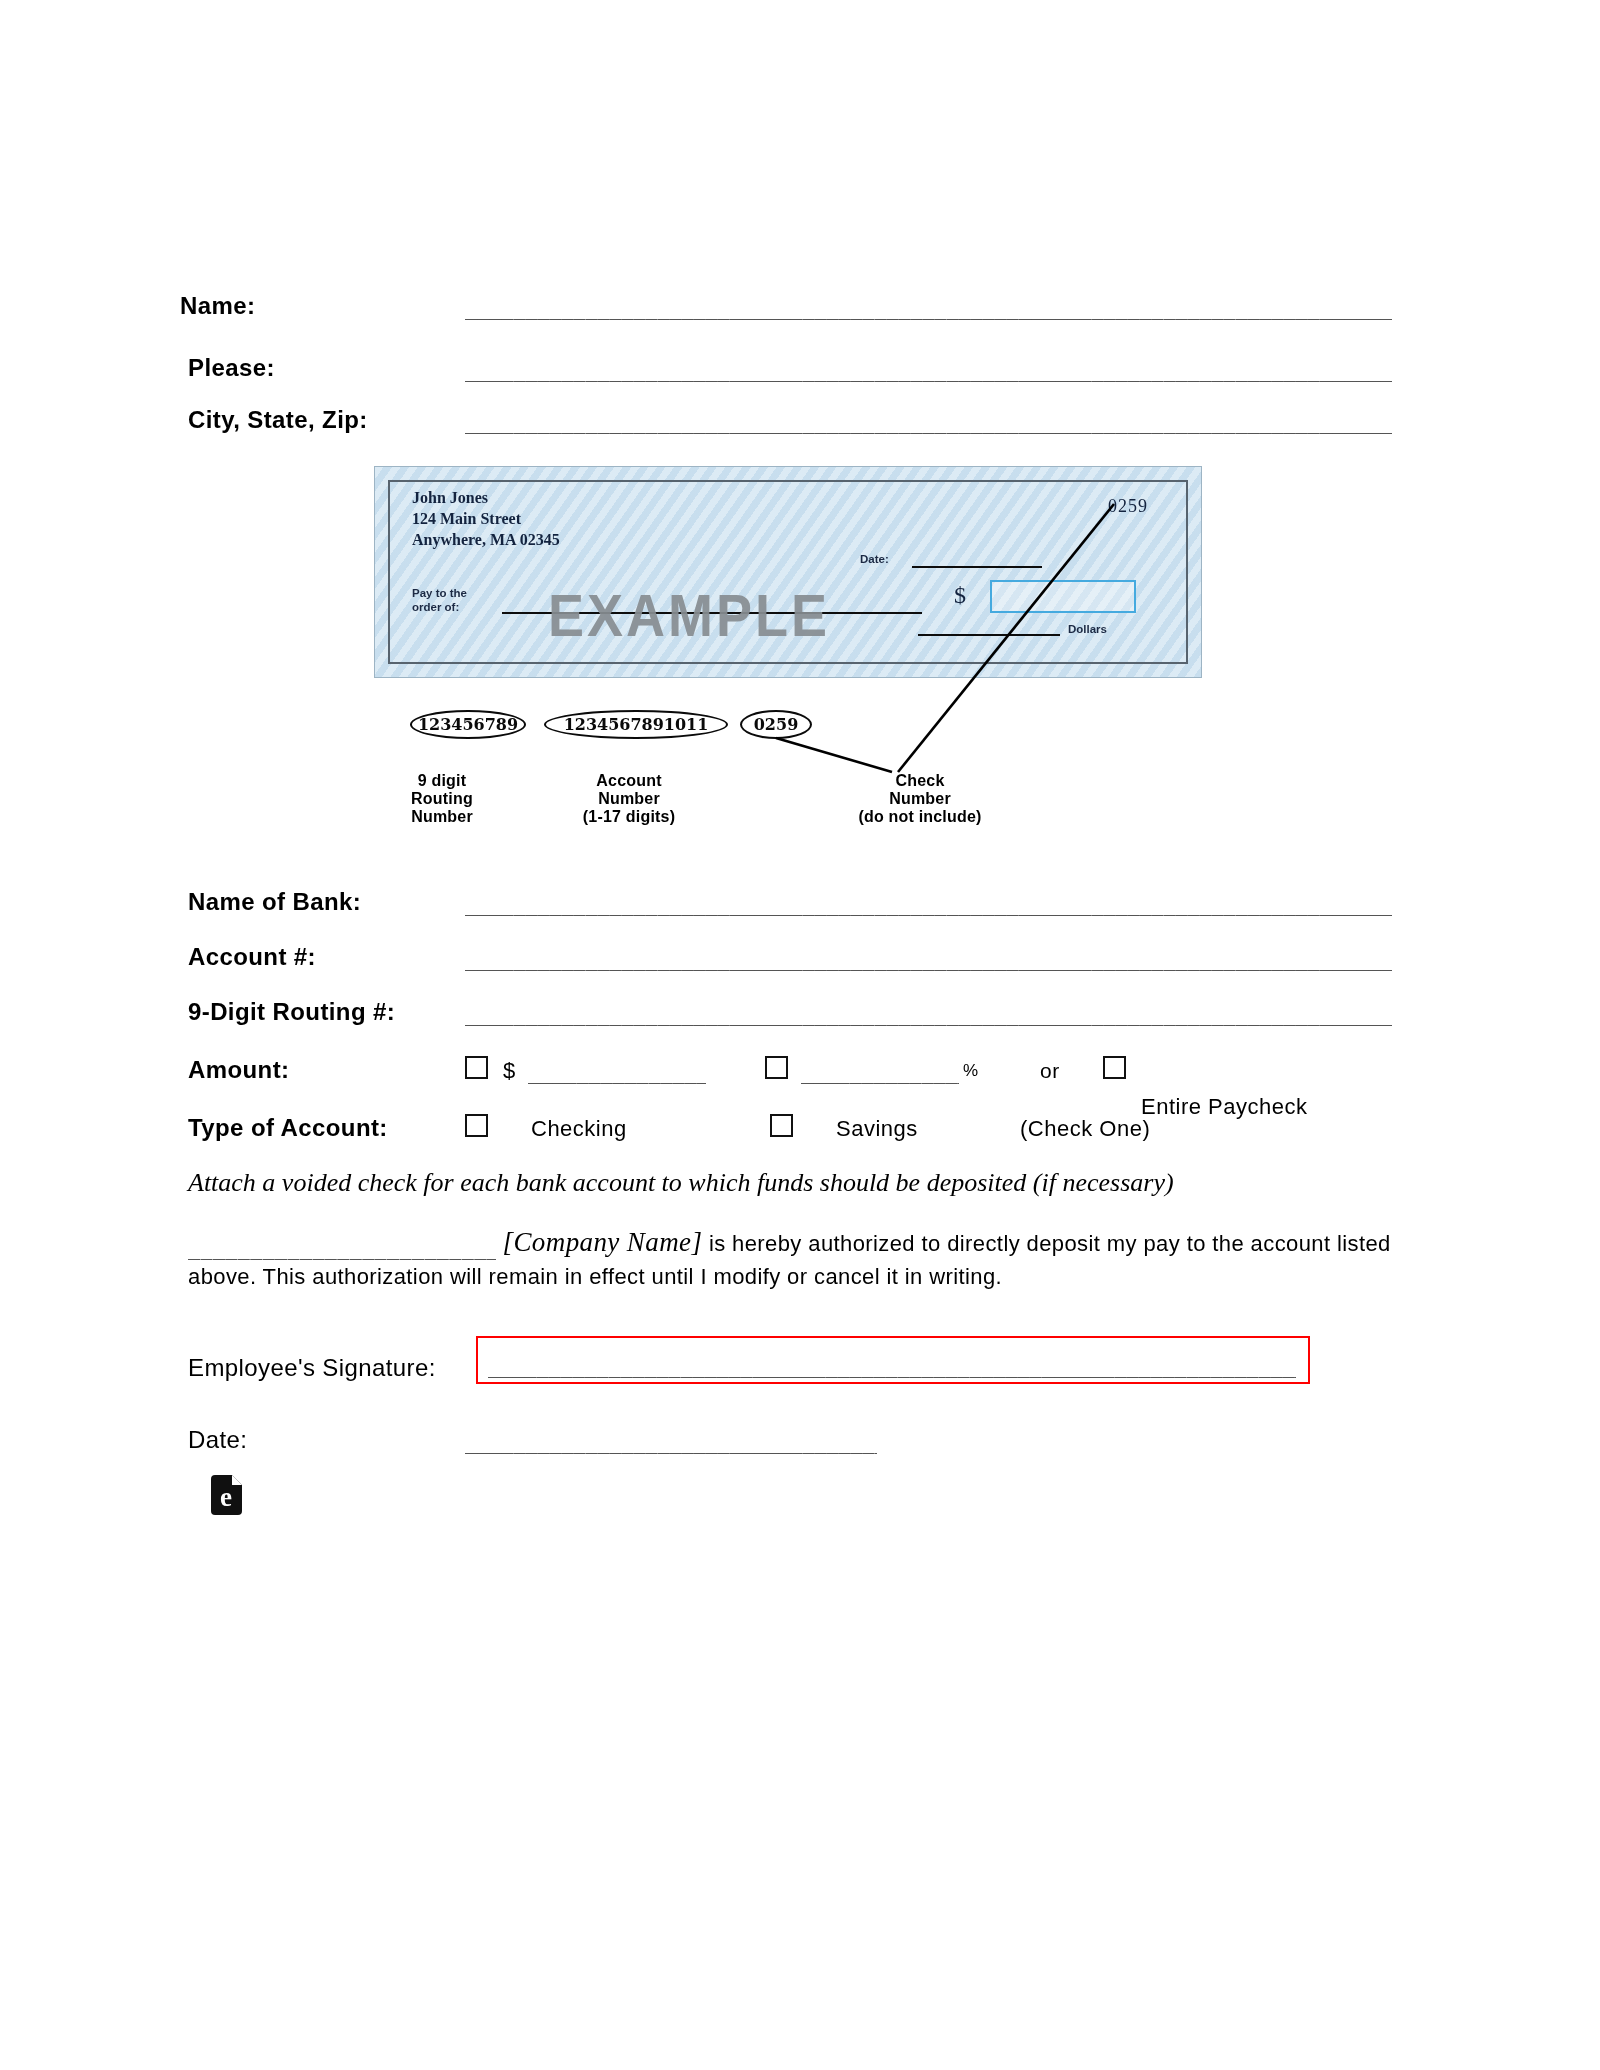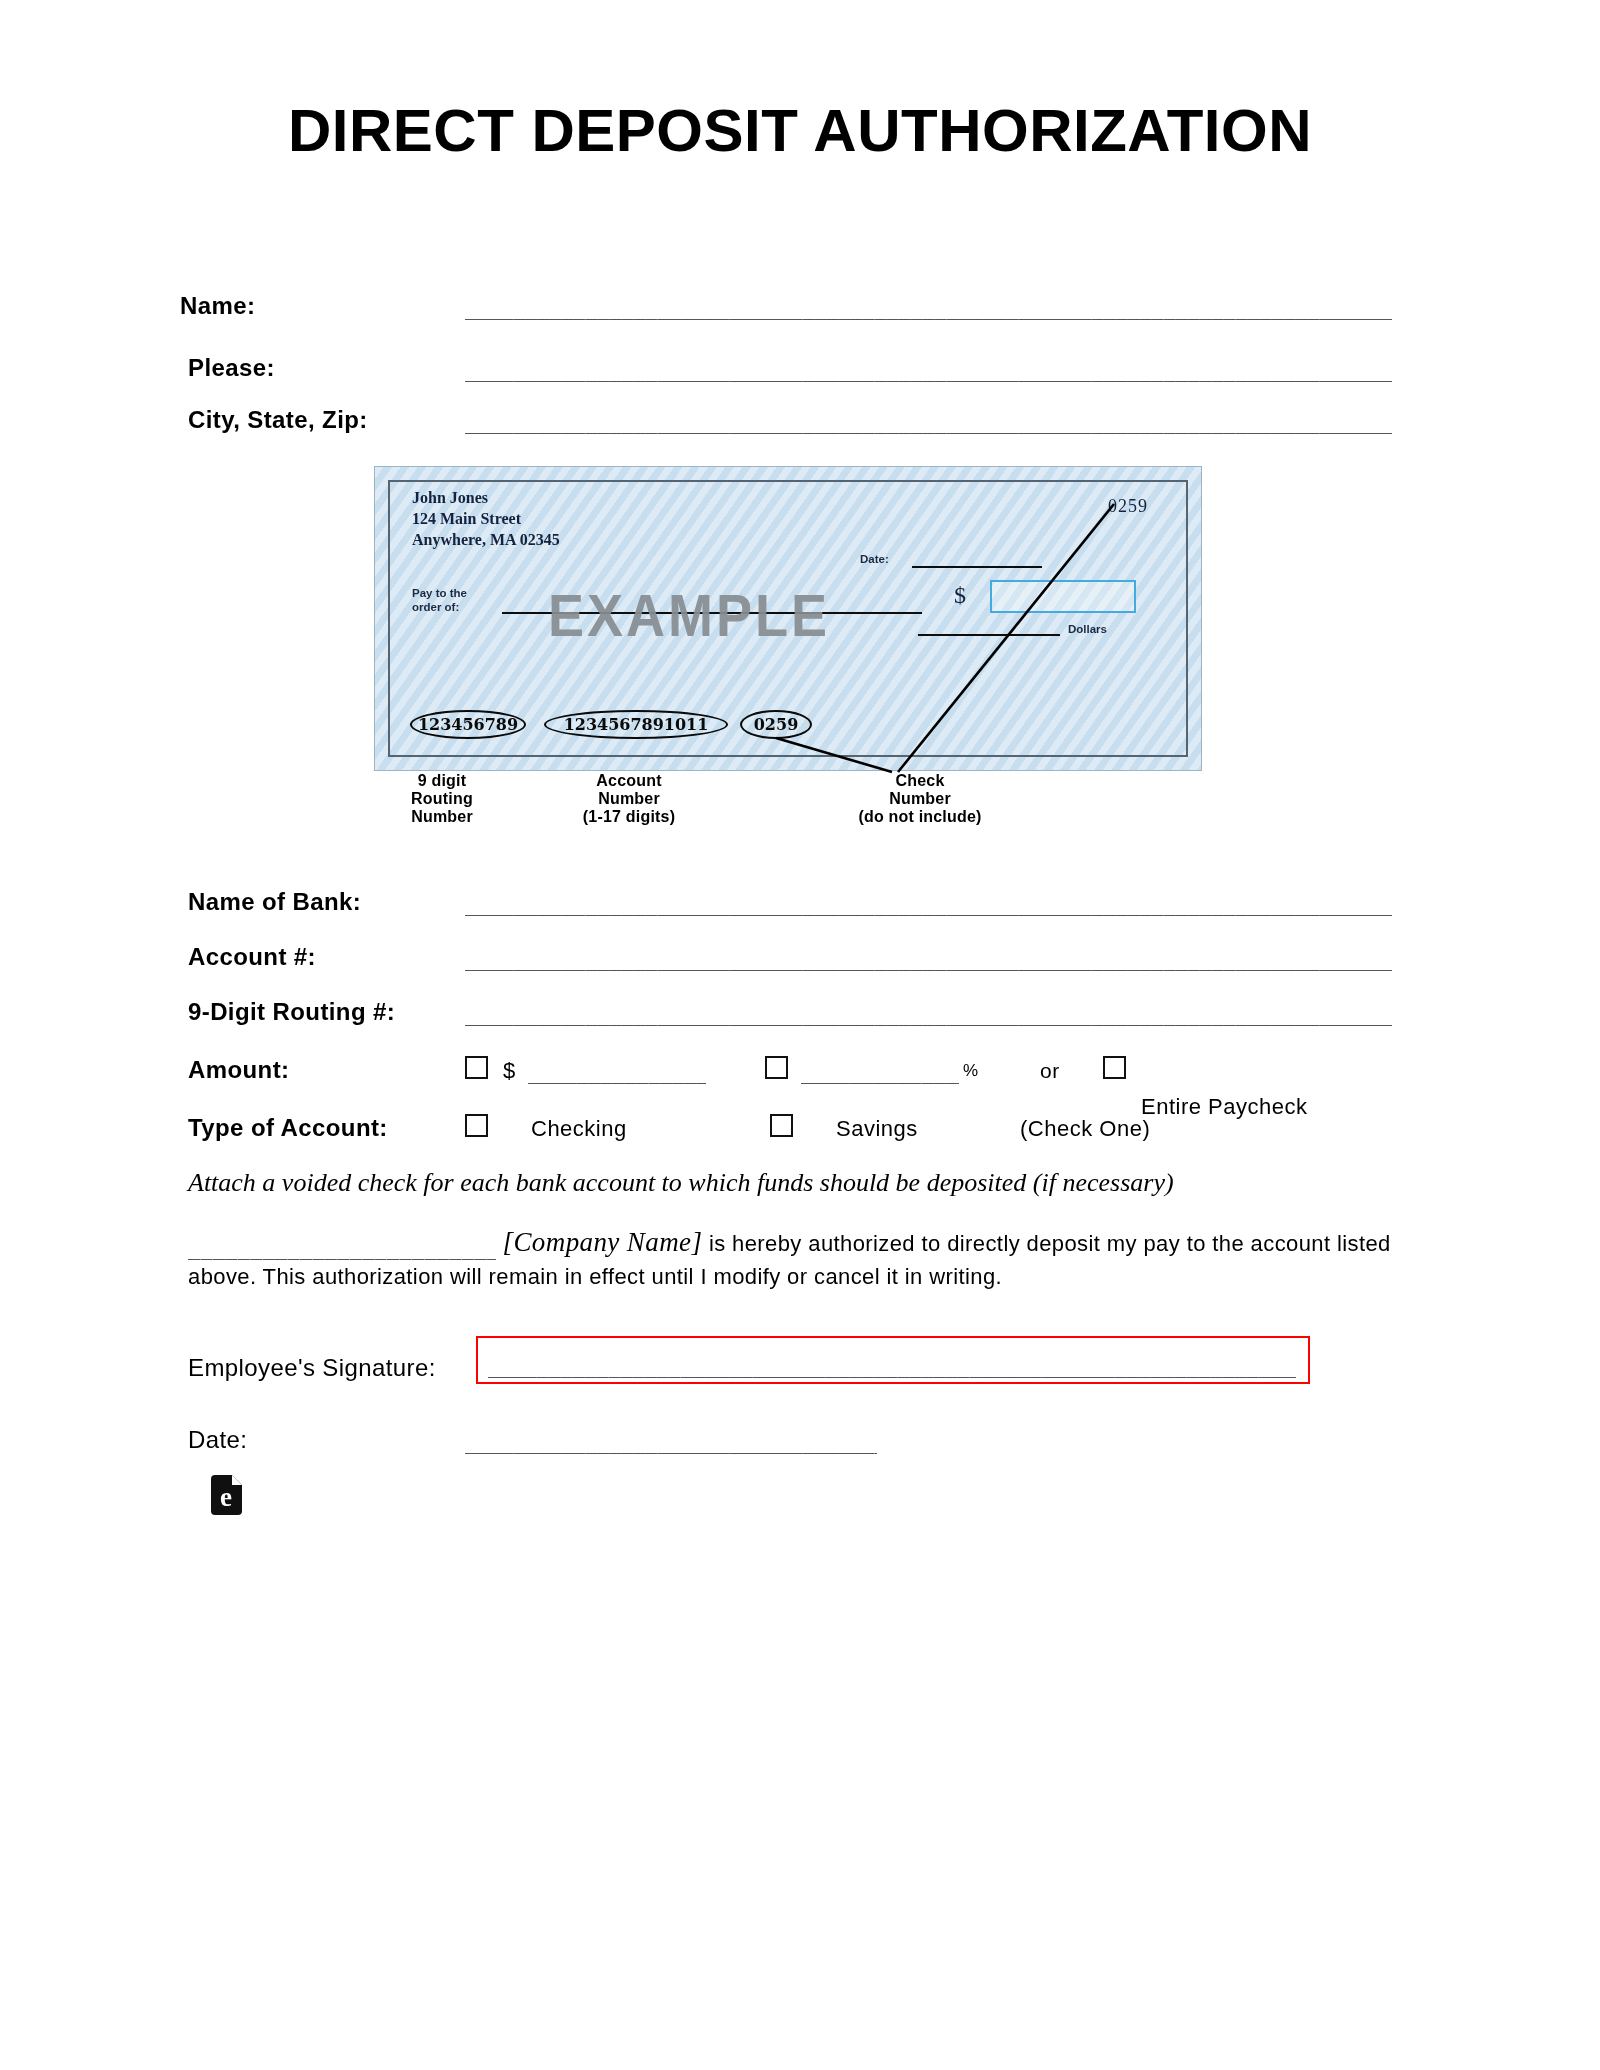--- a/index.html
+++ b/index.html
@@ -20,21 +20,21 @@
     font-family:"DejaVu Sans Mono", monospace; font-size:20px; color:#1a1a1a;
     white-space:nowrap; overflow:hidden; display:inline-block; height:28px;
   }
   .cb {
     width:23px; height:23px; border:2.5px solid #111; background:#fff; display:block;
   }
   .small-txt { font-size:22px; letter-spacing:0.5px; }
 
   
   .check {
-    left:374px; top:466px; width:828px; height:305px;
+    left:374px; top:466px; width:828px; height:212px;
     background:#cfe3f1;
     background-image:repeating-linear-gradient(125deg, rgba(255,255,255,0.28) 0 7px, rgba(186,213,233,0.35) 7px 14px);
     border:1px solid #9db4c4;
   }
   .check-inner {
     position:absolute; left:13px; top:13px; right:13px; bottom:13px;
     border:2px solid #57636e;
   }
   .check-serif { font-family:"Liberation Serif", serif; color:#13233f; }
   .payer { left:22px; top:6px; font-weight:bold; font-size:16px; line-height:1.3; }
@@ -57,21 +57,20 @@
   .attach-note { font-family:"Liberation Serif", serif; font-style:italic; font-size:26px; }
   .para { font-size:22px; letter-spacing:0.4px; line-height:1.4; width:1225px; }
   .company { font-family:"Liberation Serif", serif; font-style:italic; font-size:27px; }
   .sig-box { left:476px; top:1336px; width:834px; height:48px; border:2px solid #ff0000; background:transparent; }
 </style>
 </head>
 <body>
 
 <div class="page">
 
-  <h1 class="abs title">DIRECT DEPOSIT AUTHORIZATION</h1>
 
 
   <span class="abs label" style="left:180px; top:292px;">Name:</span>
   <span class="abs blank" style="left:465px; top:296px; width:927px;">________________________________________________________________________________</span>
 
   <span class="abs label" style="left:188px; top:354px;">Please:</span>
   <span class="abs blank" style="left:465px; top:358px; width:927px;">________________________________________________________________________________</span>
 
   <span class="abs label" style="left:188px; top:406px;">City, State, Zip:</span>
   <span class="abs blank" style="left:465px; top:410px; width:927px;">________________________________________________________________________________</span>

